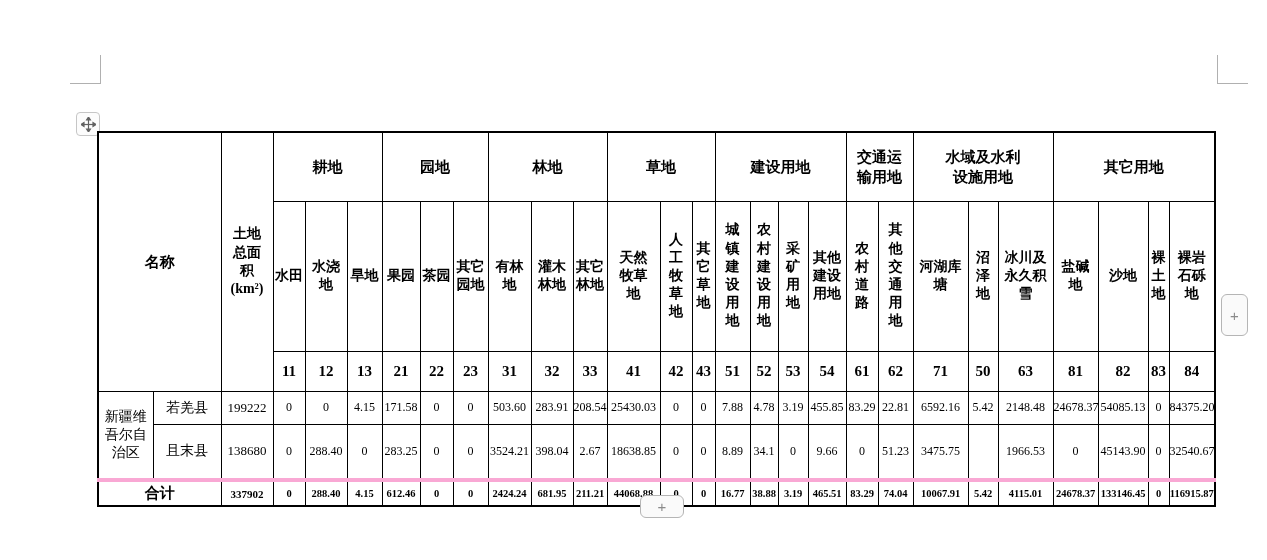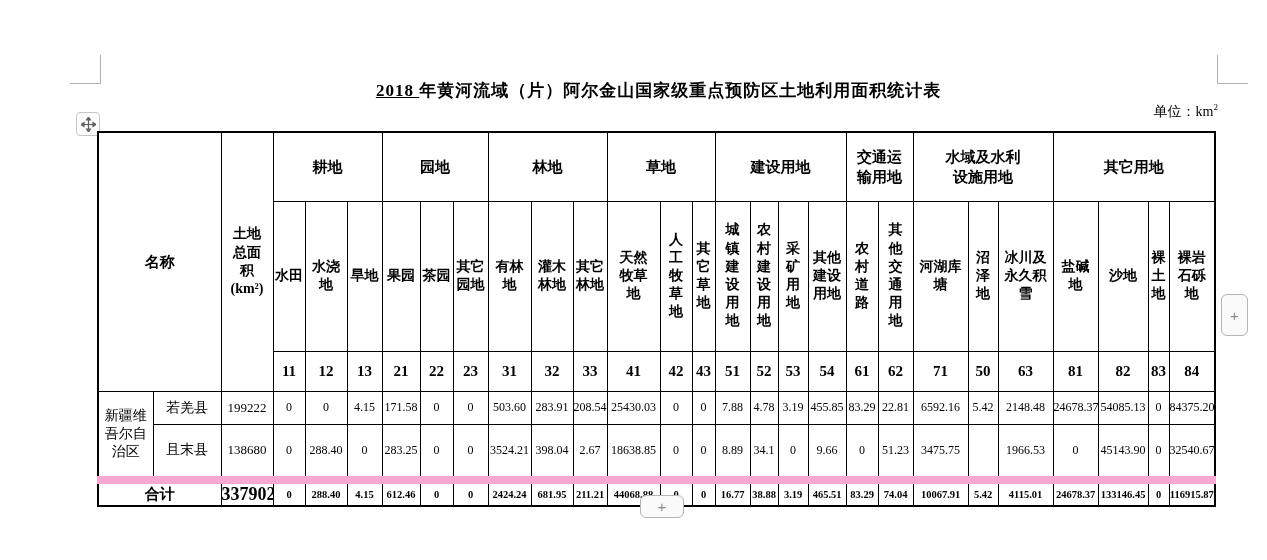--- a/index.html
+++ b/index.html
@@ -18,41 +18,39 @@
   .tablewrap{position:absolute;left:97px;top:131px;}
   table{border-collapse:collapse;table-layout:fixed;width:1117px;border:2px solid #000;background:#fff;}
   th,td{border:1px solid #000;text-align:center;vertical-align:middle;padding:0;overflow:hidden;}
   thead th{font-weight:bold;white-space:pre-line;}
   .group{font-size:15px;line-height:1.35;}
   .sub{font-size:14px;line-height:1.3;}
   .code{font-size:15px;}
   .plabel,.clabel{font-size:14px;font-weight:normal;white-space:pre-line;}
   .tot{font-size:13px;}
   .val{font-size:12px;}
-  .footer td{border-top:8px solid #f9a8d4;font-weight:bold;margin-left:24px;}
+  .footer td{border-top:4px solid #f9a8d4;font-weight:bold;margin-left:24px;}
   .flabel{font-size:15px;}
-  .ftot{font-size:18px;}
+  .ftot{font-size:11px;}
   .fval{font-size:10.5px;}
   .addbtn{position:absolute;border:1px solid #b5b5b5;border-radius:6px;background:#fafafa;
           display:flex;align-items:center;justify-content:center;
           color:#8a8a8a;font-family:"Liberation Sans","DejaVu Sans",sans-serif;font-size:15px;line-height:1;}
   .add-row{left:640px;top:495px;width:42px;height:21px;}
   .add-col{left:1221px;top:294px;width:25px;height:40px;}
 </style>
 </head>
 <body>
 
 <div class="stage">
 
   <div class="crop crop-tl"></div>
   <div class="crop crop-tr"></div>
 
-  <div class="title"><span class="year">2018 </span><span>年黄河流域（片）阿尔金山国家级重点预防区土地利用面积统计表</span></div>
-
-  <div class="unit"><span>单位：km</span><sup>2</sup></div>
+
 
   <div class="handle">
     <svg width="15" height="15" viewBox="0 0 15 15">
       <g stroke="#616161" stroke-width="1.2" fill="#616161">
         <line x1="7.5" y1="2.5" x2="7.5" y2="12.5"></line>
         <line x1="2.5" y1="7.5" x2="12.5" y2="7.5"></line>
         <path d="M7.5 0 L5.6 3 L9.4 3 Z"></path>
         <path d="M7.5 15 L5.6 12 L9.4 12 Z"></path>
         <path d="M0 7.5 L3 5.6 L3 9.4 Z"></path>
         <path d="M15 7.5 L12 5.6 L12 9.4 Z"></path>

